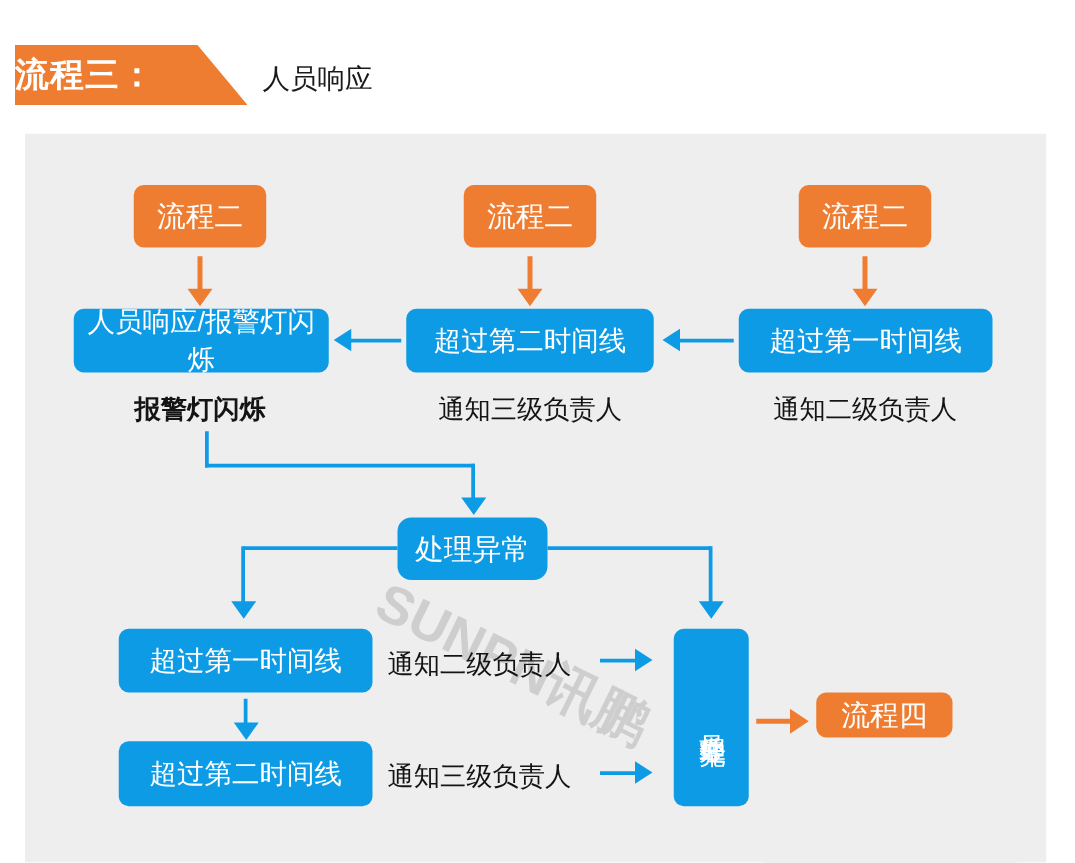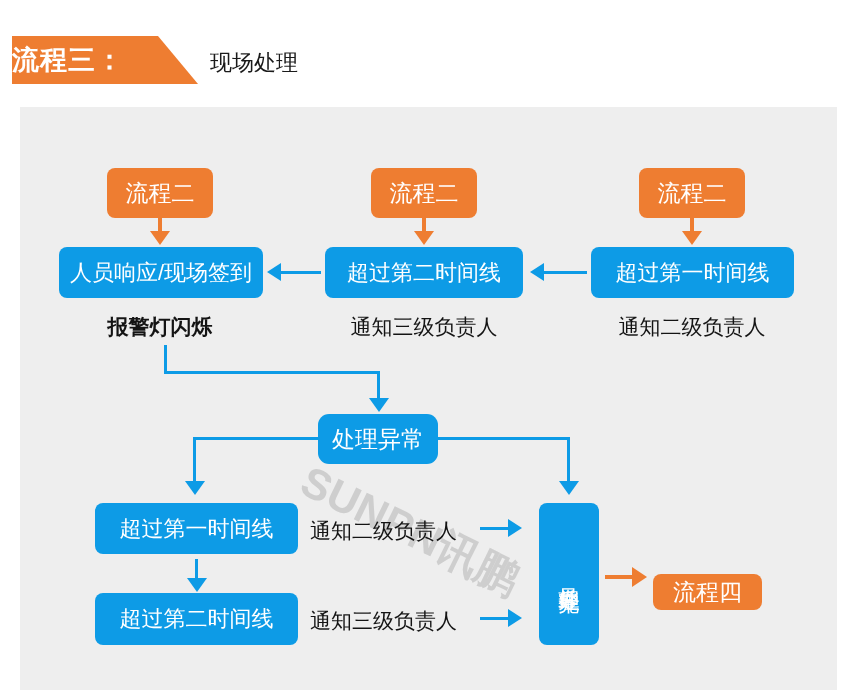--- a/index.html
+++ b/index.html
@@ -15,21 +15,21 @@
   .page-title { position:absolute; left:210px; top:48px; height:30px; line-height:30px;
                 font-size:22px; color:#1a1a1a; }
 
   
   .panel { position:absolute; left:20px; top:107px; width:817px; height:583px;
            background:#EEEEEE; }
 
   
   .node { position:absolute; display:flex; align-items:center; justify-content:center;
           border-radius:8px; color:#ffffff; text-align:center; z-index:2; }
-  .node.orange { background:#EE7D31; font-size:23px;margin-top:20px; }
+  .node.orange { background:#EE7D31; font-size:23px; }
   .node.blue   { background:#0D9BE6; font-size:22px; }
   .node.vtext  { writing-mode:vertical-rl; text-orientation:upright; font-size:21px;
                  letter-spacing:1px; }
 
   .note { position:absolute; color:#141414; font-size:21px; text-align:center; z-index:2; }
   .side-note { position:absolute; color:#141414; font-size:21px; text-align:left; z-index:2; }
 
   
   .vline { position:absolute; width:3px; background:#0D9BE6; z-index:1; }
   .hline { position:absolute; height:3px; background:#0D9BE6; z-index:1; }
@@ -51,38 +51,38 @@
   .watermark { position:absolute; left:225px; top:395px; width:330px; text-align:center;
                font-size:43px; font-weight:bold; color:rgba(110,110,110,0.25);
                transform:rotate(26deg); z-index:1; white-space:nowrap; }
 </style>
 </head>
 <body>
 
 <div class="page">
 
   <div class="badge">流程三：</div>
-  <div class="page-title">现场处理</div>
+  <div class="page-title">人员响应</div>
 
   <div class="panel">
 
     <div class="watermark">SUNPN讯鹏</div>
 
     <div class="node orange" style="left:87px;top:41px;width:106px;height:50px;">流程二</div>
     <div class="node orange" style="left:351px;top:41px;width:106px;height:50px;">流程二</div>
     <div class="node orange" style="left:619px;top:41px;width:106px;height:50px;">流程二</div>
 
     <div class="oshaft" style="left:138px;top:98px;height:28px;"></div>
     <div class="head down orange" style="left:130px;top:124px;"></div>
     <div class="oshaft" style="left:402px;top:98px;height:28px;"></div>
     <div class="head down orange" style="left:394px;top:124px;"></div>
     <div class="oshaft" style="left:670px;top:98px;height:28px;"></div>
     <div class="head down orange" style="left:662px;top:124px;"></div>
 
-    <div class="node blue" style="left:39px;top:140px;width:204px;height:51px;">人员响应/现场签到</div>
+    <div class="node blue" style="left:39px;top:140px;width:204px;height:51px;">人员响应/报警灯闪烁</div>
     <div class="node blue" style="left:305px;top:140px;width:198px;height:51px;">超过第二时间线</div>
     <div class="node blue" style="left:571px;top:140px;width:203px;height:51px;">超过第一时间线</div>
 
     <div class="head left" style="left:247px;top:156px;"></div>
     <div class="hline" style="left:259px;top:164px;width:42px;"></div>
     <div class="head left" style="left:510px;top:156px;"></div>
     <div class="hline" style="left:522px;top:164px;width:45px;"></div>
 
     <div class="note" style="left:50px;top:206px;width:180px;font-weight:bold;">报警灯闪烁</div>
     <div class="note" style="left:314px;top:206px;width:180px;">通知三级负责人</div>

